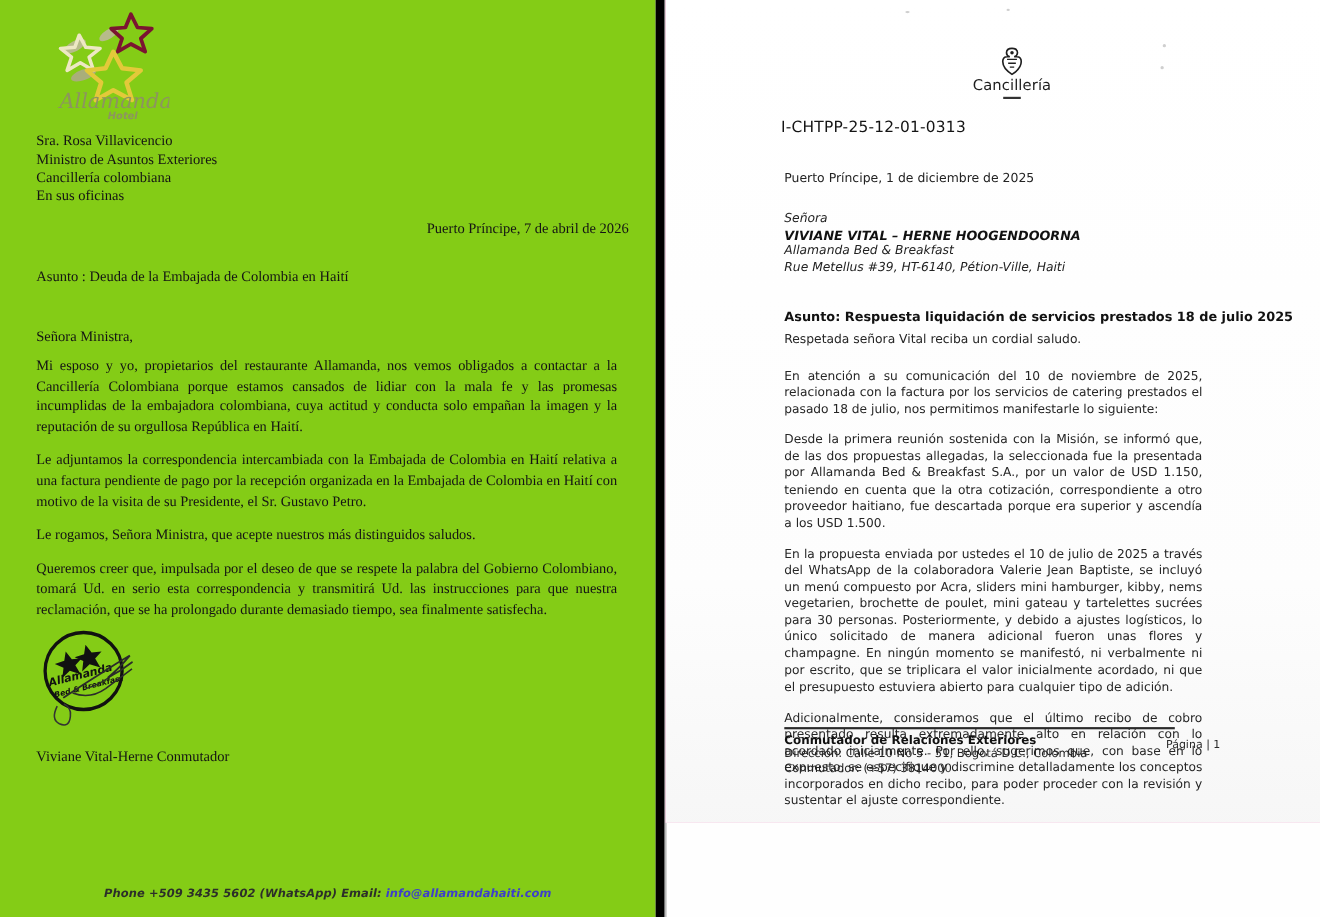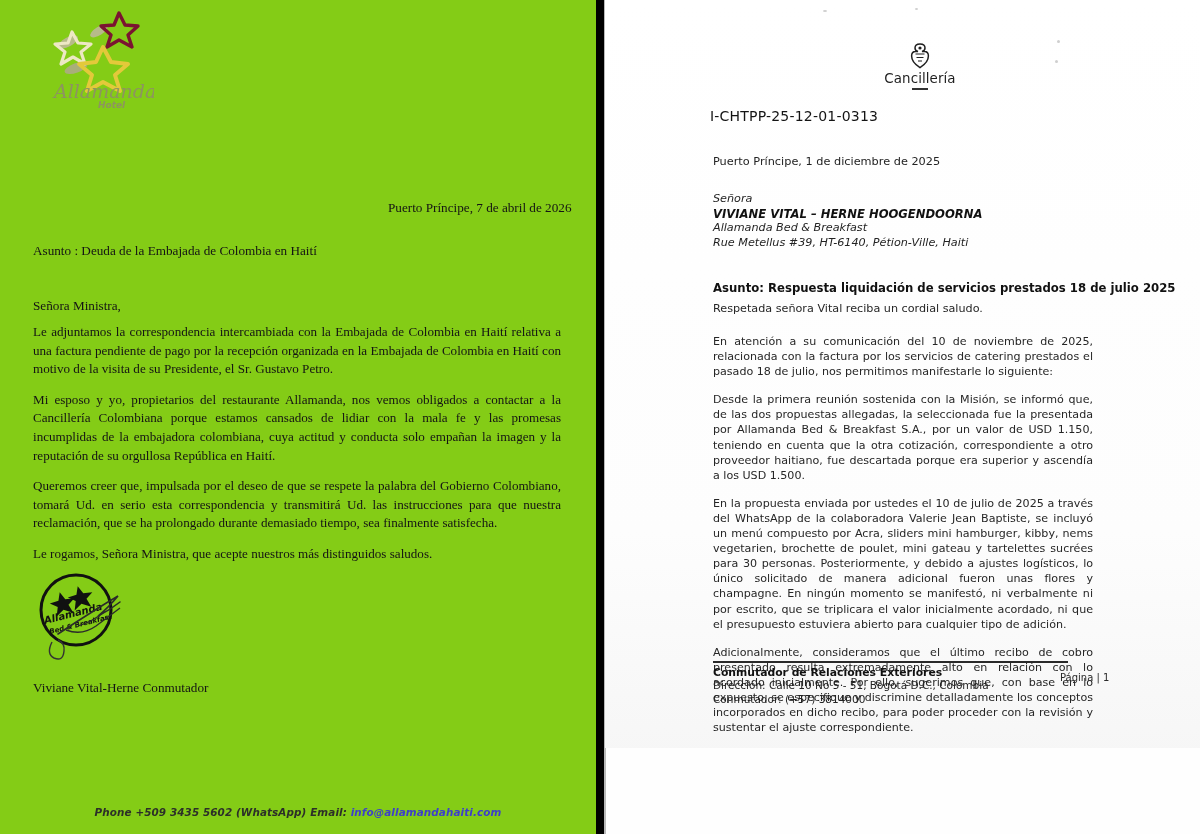--- a/index.html
+++ b/index.html
@@ -238,32 +238,38 @@
         <path d="M30 26 L36 37 L49 38 L39 46 L43 58 L31 51 L19 58 L23 46 L13 38 L26 37 Z" fill="none" stroke="#EDE8C4" stroke-width="3.2" stroke-linejoin="round"></path>
 
         <path d="M77 7 L83 19 L96 20 L86 29 L90 41 L77 34 L65 41 L69 29 L59 20 L72 19 Z" fill="none" stroke="#7B1431" stroke-width="3.4" stroke-linejoin="round"></path>
 
         <path d="M61 41 L69 56 L86 58 L73 69 L78 85 L61 76 L45 85 L50 69 L37 58 L54 56 Z" fill="none" stroke="#E3C93A" stroke-width="4" stroke-linejoin="round"></path>
         <text x="12" y="92" font-family="DejaVu Serif, serif" font-style="italic" font-size="19" fill="#8D9460">Allamanda</text>
         <text x="56" y="102" font-family="DejaVu Sans, sans-serif" font-style="italic" font-weight="bold" font-size="9" fill="#8D9460">Hotel</text>
       </svg>
     </div>
 
+    <div class="l-block recipient">
+      <div>Sra. Rosa Villavicencio</div>
+      <div>Ministro de Asuntos Exteriores</div>
+      <div>Cancillería colombiana</div>
+      <div>En sus oficinas</div>
+    </div>
 
     <div class="l-block place-date">Puerto Príncipe, 7 de abril de 2026</div>
 
     <div class="l-block subject-left">Asunto : Deuda de la Embajada de Colombia en Haití</div>
 
     <div class="l-block salutation-left">Señora Ministra,</div>
 
     <div class="l-block body-left">
+      <p>Mi esposo y yo, propietarios del restaurante Allamanda, nos vemos obligados a contactar a la Cancillería Colombiana porque estamos cansados de lidiar con la mala fe y las promesas incumplidas de la embajadora colombiana, cuya actitud y conducta solo empañan la imagen y la reputación de su orgullosa República en Haití.</p>
       <p>Le adjuntamos la correspondencia intercambiada con la Embajada de Colombia en Haití relativa a una factura pendiente de pago por la recepción organizada en la Embajada de Colombia en Haití con motivo de la visita de su Presidente, el Sr. Gustavo Petro.</p>
-      <p>Mi esposo y yo, propietarios del restaurante Allamanda, nos vemos obligados a contactar a la Cancillería Colombiana porque estamos cansados de lidiar con la mala fe y las promesas incumplidas de la embajadora colombiana, cuya actitud y conducta solo empañan la imagen y la reputación de su orgullosa República en Haití.</p>
+      <p>Le rogamos, Señora Ministra, que acepte nuestros más distinguidos saludos.</p>
       <p>Queremos creer que, impulsada por el deseo de que se respete la palabra del Gobierno Colombiano, tomará Ud. en serio esta correspondencia y transmitirá Ud. las instrucciones para que nuestra reclamación, que se ha prolongado durante demasiado tiempo, sea finalmente satisfecha.</p>
-      <p>Le rogamos, Señora Ministra, que acepte nuestros más distinguidos saludos.</p>
     </div>
 
     <div class="stamp-sig">
       <svg width="180" height="92" viewBox="0 0 180 92" aria-hidden="true">
         <circle cx="48" cy="38" r="35" fill="none" stroke="#111" stroke-width="3"></circle>
         <path d="M34 20 L38 28 L47 29 L40 34 L43 43 L34 38 L26 43 L29 34 L22 29 L31 28 Z" fill="#111" transform="rotate(-12 34 31)"></path>
         <path d="M52 14 L56 22 L65 23 L58 28 L61 37 L52 32 L44 37 L47 28 L40 23 L49 22 Z" fill="#111" transform="rotate(-12 52 25)"></path>
         <text x="17" y="52" font-family="DejaVu Sans, sans-serif" font-style="italic" font-weight="bold" font-size="10" fill="#111" transform="rotate(-14 17 52)">Allamanda</text>
         <text x="22" y="62" font-family="DejaVu Sans, sans-serif" font-style="italic" font-weight="bold" font-size="7" fill="#111" transform="rotate(-14 22 62)">Bed &amp; Breakfast</text>
         <path d="M24 70 q-6 12 2 16 q9 4 10 -7 q1 -8 -6 -11" fill="none" stroke="#333" stroke-width="1.4"></path>

